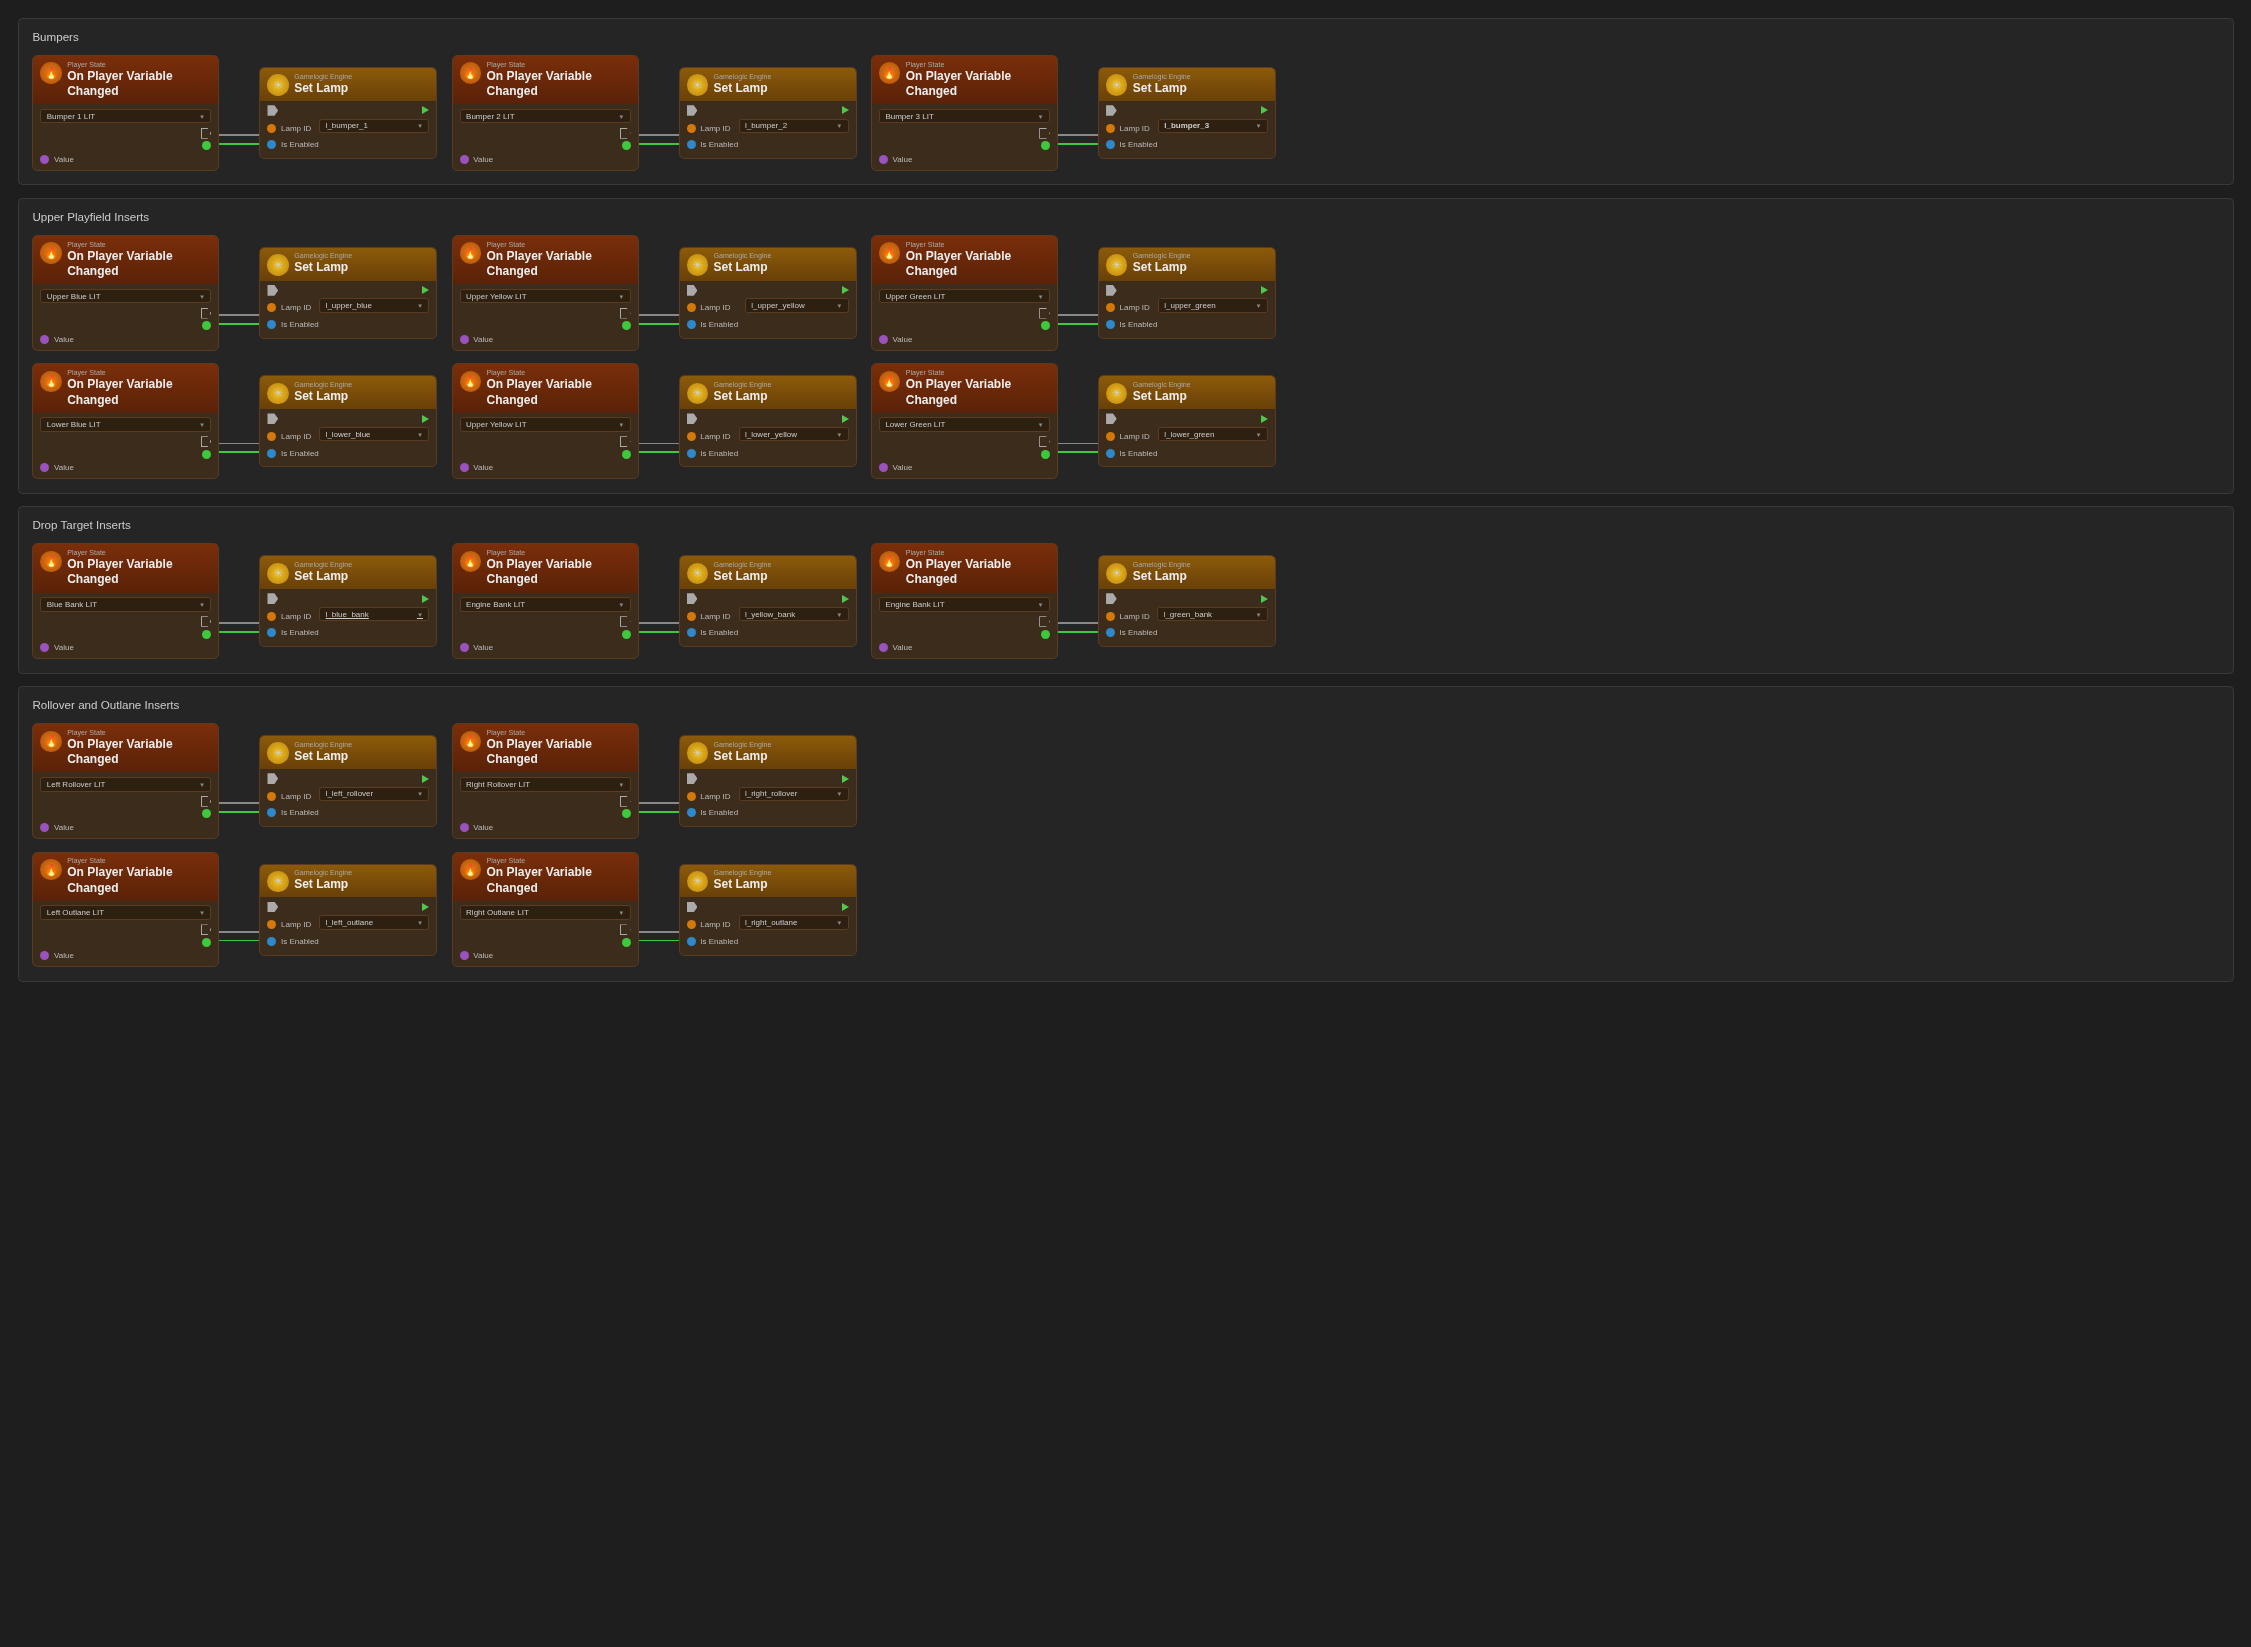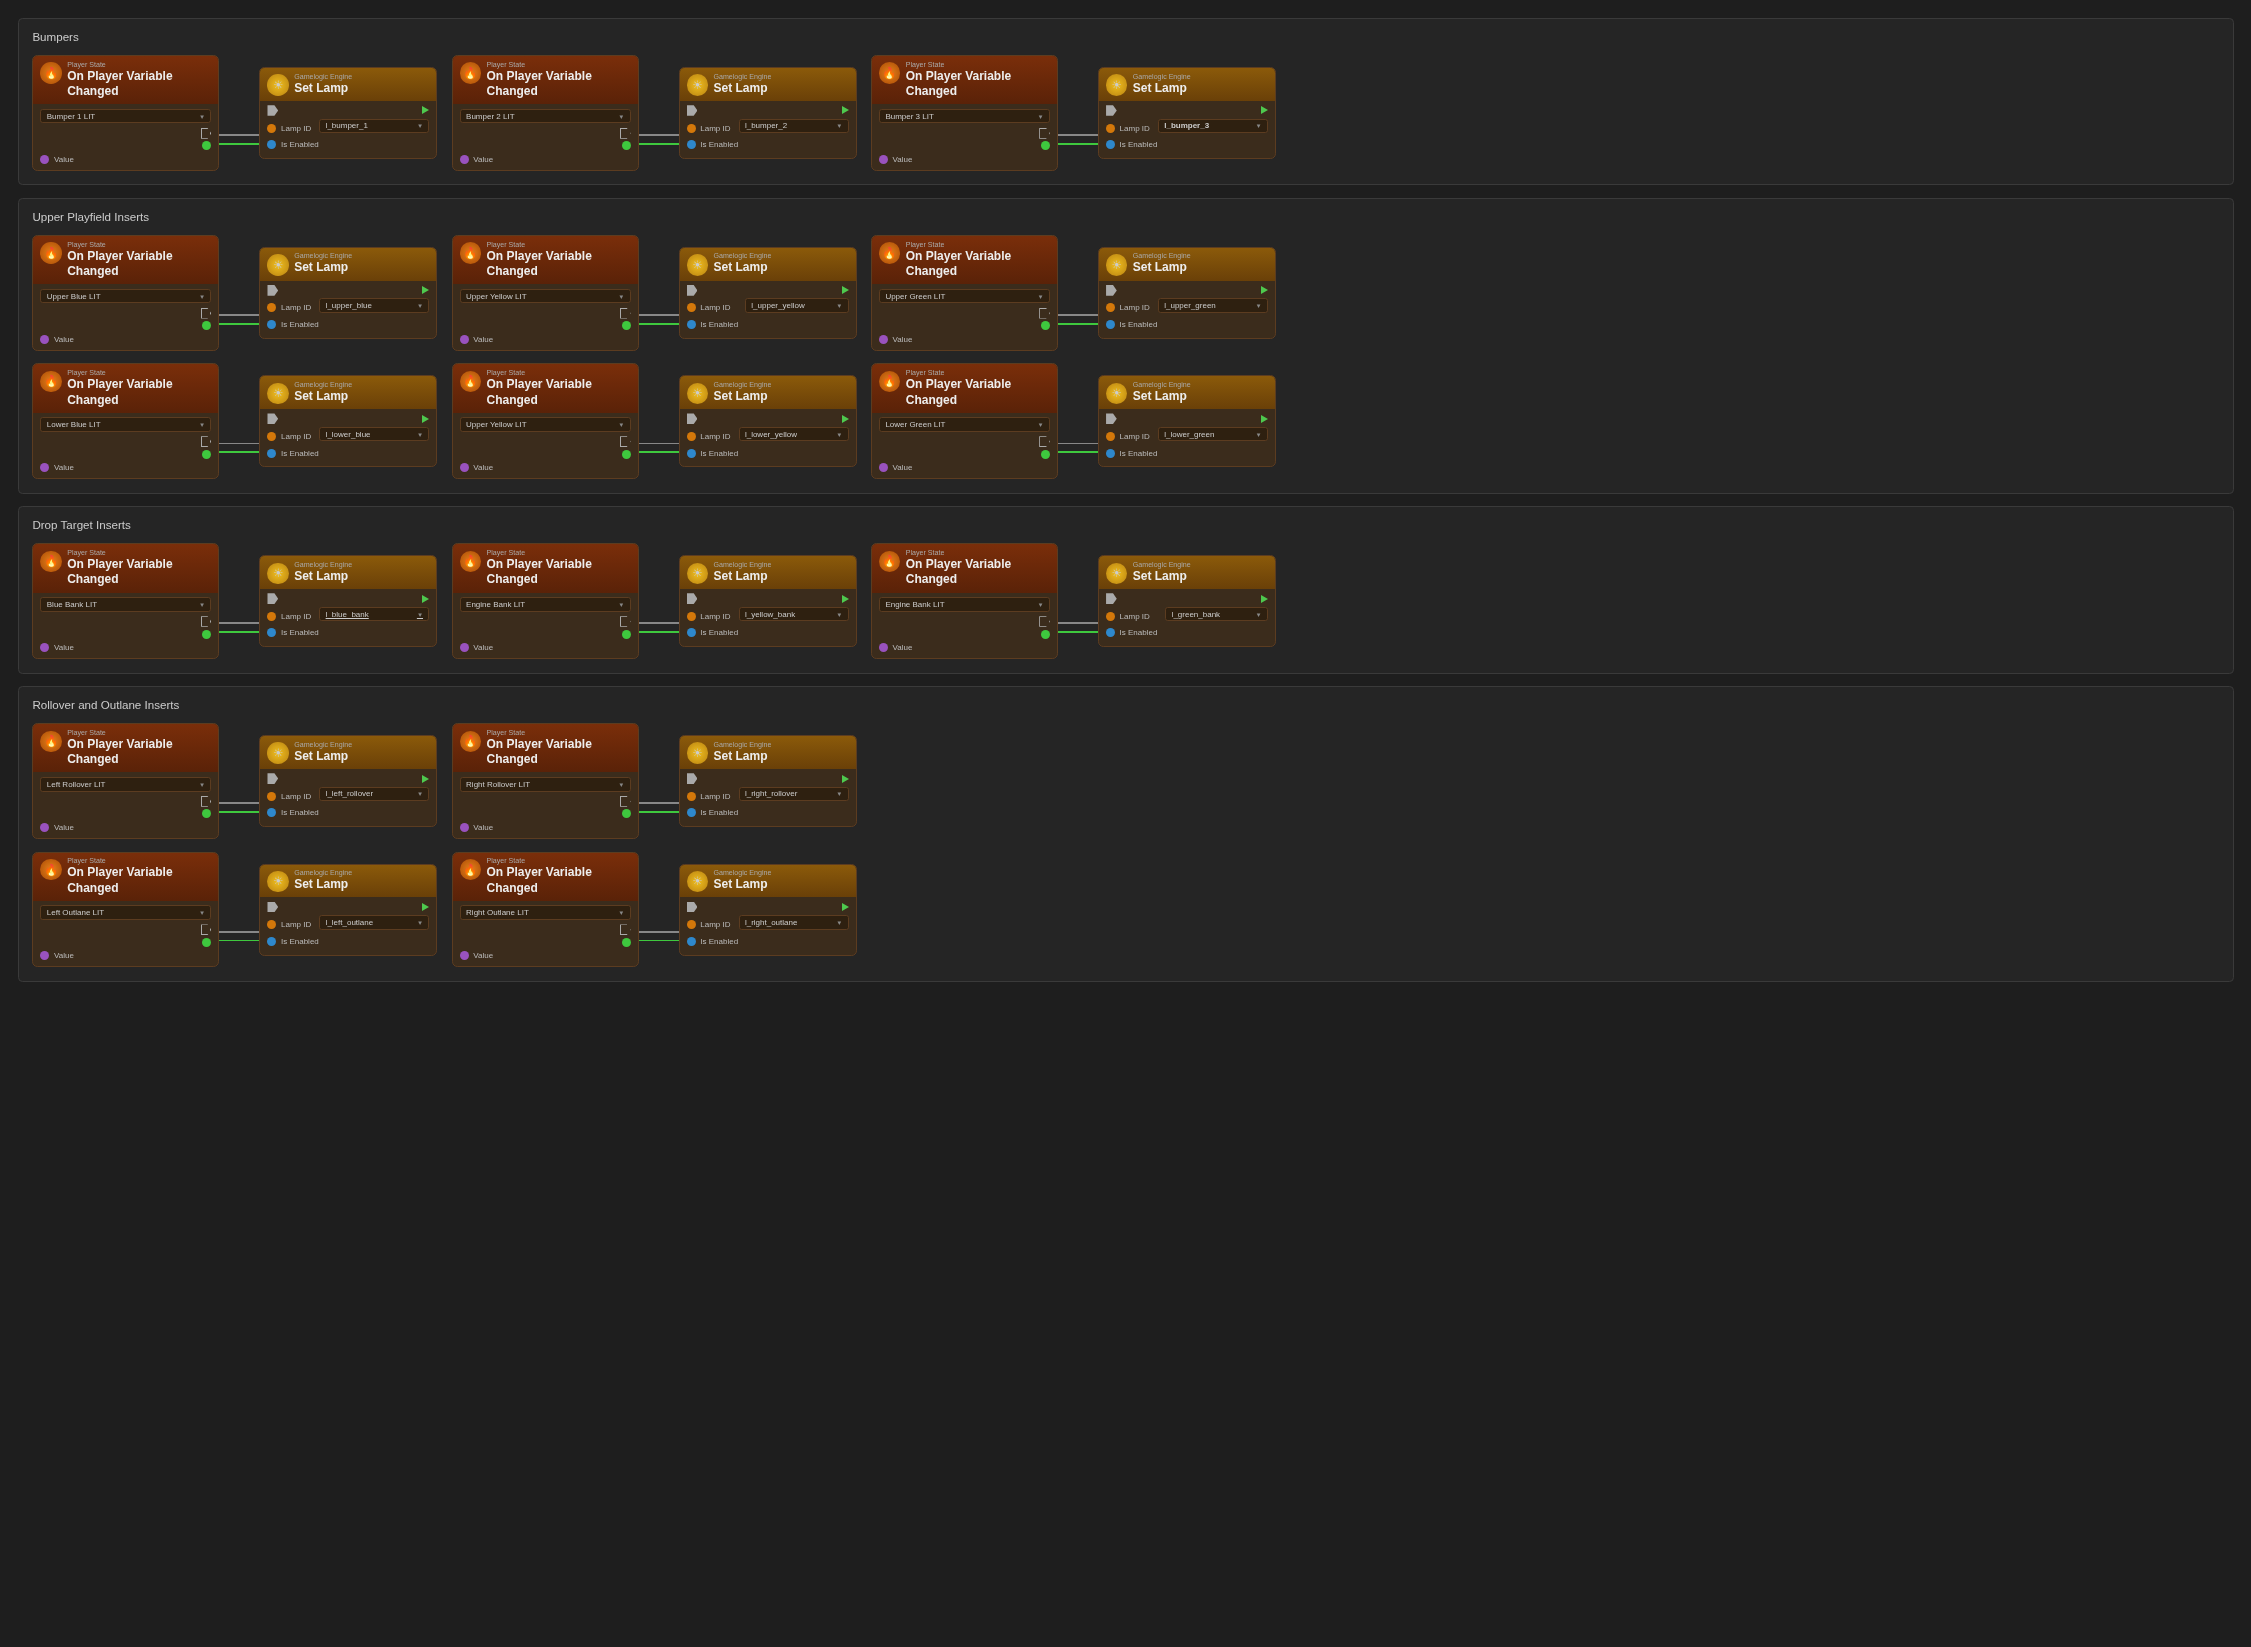--- a/index.html
+++ b/index.html
@@ -887,21 +887,21 @@
       <div class="pin-line">
         <div class="pin-exec pin-exec-filled"></div>
         <span style="flex:1;"></span>
         <div style="display:flex;align-items:center;gap:2.7px;">
           <div style="width:0;height:0;border-top:4.5px solid transparent;border-bottom:4.5px solid transparent;border-left:7.1px solid #4ec94e;"></div>
         </div>
       </div>
       <div class="pin-line">
         <div class="pin-circ c-orange"></div>
         <span class="pin-lbl">Lamp ID</span>
-        <div class="dropdown-field" style="margin-left:11px;flex:1;min-width:0;">
+        <div class="dropdown-field" style="margin-left:3px;flex:1;min-width:0;">
           <span>l_green_bank</span>
           <span class="arrow">▼</span>
         </div>
       </div>
       <div class="pin-line" style="margin-top:2.7px;">
         <div class="pin-circ c-blue"></div>
         <span class="pin-lbl">Is Enabled</span>
       </div>
     </div>
   </div>

